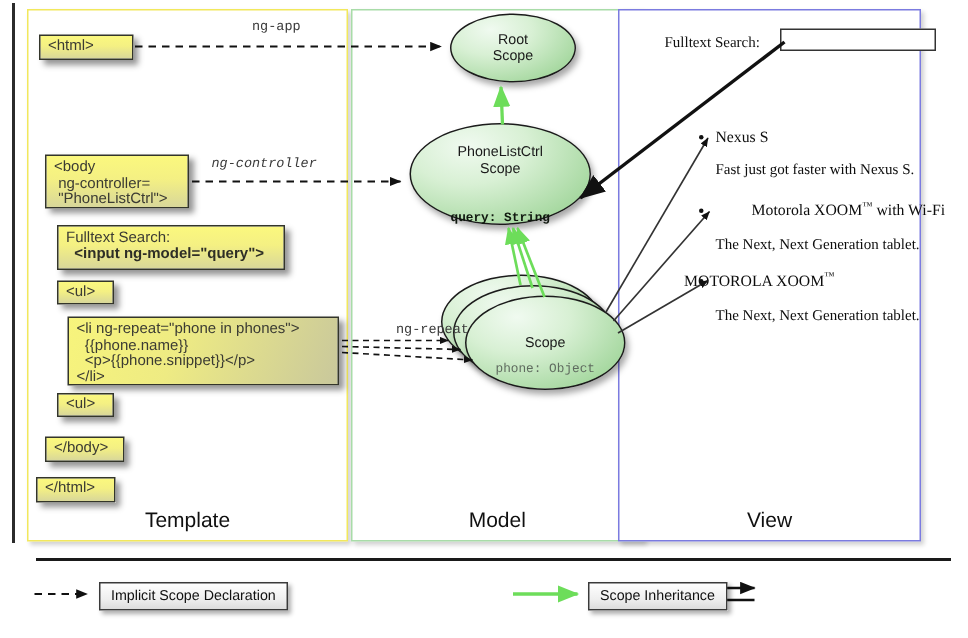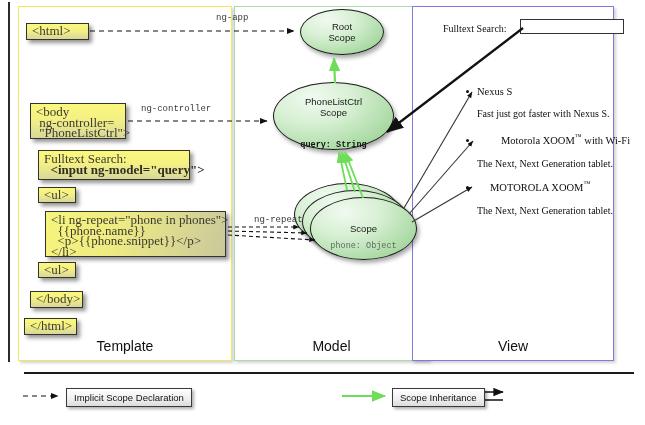--- a/index.html
+++ b/index.html
@@ -51,22 +51,22 @@
     color: #101010;
     font-family: "Liberation Sans", sans-serif;
   }
 
   
   .codebox {
     position: absolute;
     background: linear-gradient(180deg, #fbf87e 0%, #f4f083 45%, #d8d79a 100%);
     border: 1.5px solid #33352a;
     box-shadow: 3px 3px 4px rgba(0,0,0,0.42);
-    font-family: Liberation Serif, serif;
-    font-size: 13px;
+    font-family: Liberation Sans, sans-serif;
+    font-size: 10px;
     line-height: 10.5px;
     color: #3b3b33;
     padding: 3px 5px;
     white-space: pre;
     box-sizing: border-box;
   }
   .codebox.wide {
     background: linear-gradient(110deg, #f7f47c 0%, #eeeb83 40%, #c9c89c 100%);
   }
   .codebox b { font-weight: bold; color: #2e2e26; }
@@ -233,26 +233,26 @@
 
   <div class="view-bullet" style="left:466px; top:90px;"></div>
   <div class="view-item" style="left:477px; top:84px;"><span>Nexus S</span><span class="tm"></span><span></span></div>
   <div class="view-snippet" style="left:477px; top:108px;">Fast just got faster with Nexus S.</div>
 
   <div class="view-bullet" style="left:466px; top:139px;"></div>
   <div class="view-item" style="left:477px; top:133px;margin-left:24px;"><span>Motorola XOOM</span><span class="tm">™</span><span>  with Wi-Fi</span></div>
   <div class="view-snippet" style="left:477px; top:158px;">The Next, Next Generation tablet.</div>
 
   <div class="view-bullet" style="left:466px; top:186px;"></div>
-  <div class="view-item" style="left:490px; top:180px;"><span>MOTOROLA XOOM</span><span class="tm">™</span><span></span></div>
+  <div class="view-item" style="left:456px; top:180px;"><span>MOTOROLA XOOM</span><span class="tm">™</span><span></span></div>
   <div class="view-snippet" style="left:477px; top:205px;">The Next, Next Generation tablet.</div>
 
-  <div class="edge-label" style="left:168px; top:13px;margin-left:48px;">ng-app</div>
-  <div class="edge-label" style="left:141px; top:104px;">ng-controller</div>
-  <div class="edge-label" style="left:237px; top:215px;padding-left:17px;">ng-repeat</div>
+  <div class="edge-label" style="left:168px; top:13px;">ng-app</div>
+  <div class="edge-label" style="left:141px; top:104px;font-style:italic;">ng-controller</div>
+  <div class="edge-label" style="left:247px; top:215px;padding-left:17px;">ng-repeat</div>
 
   <svg class="overlay" viewBox="0 0 645 425">
     <defs>
       <marker id="arrBlack" markerWidth="7" markerHeight="7" refX="6" refY="2.6" orient="auto">
         <path d="M0,0 L6.5,2.6 L0,5.2 z" fill="#111"></path>
       </marker>
       <marker id="arrBlackSm" markerWidth="6" markerHeight="6" refX="5.2" refY="2.2" orient="auto">
         <path d="M0,0 L5.5,2.2 L0,4.4 z" fill="#111"></path>
       </marker>
       <marker id="arrGreen" markerWidth="7" markerHeight="7" refX="6" refY="2.6" orient="auto">

